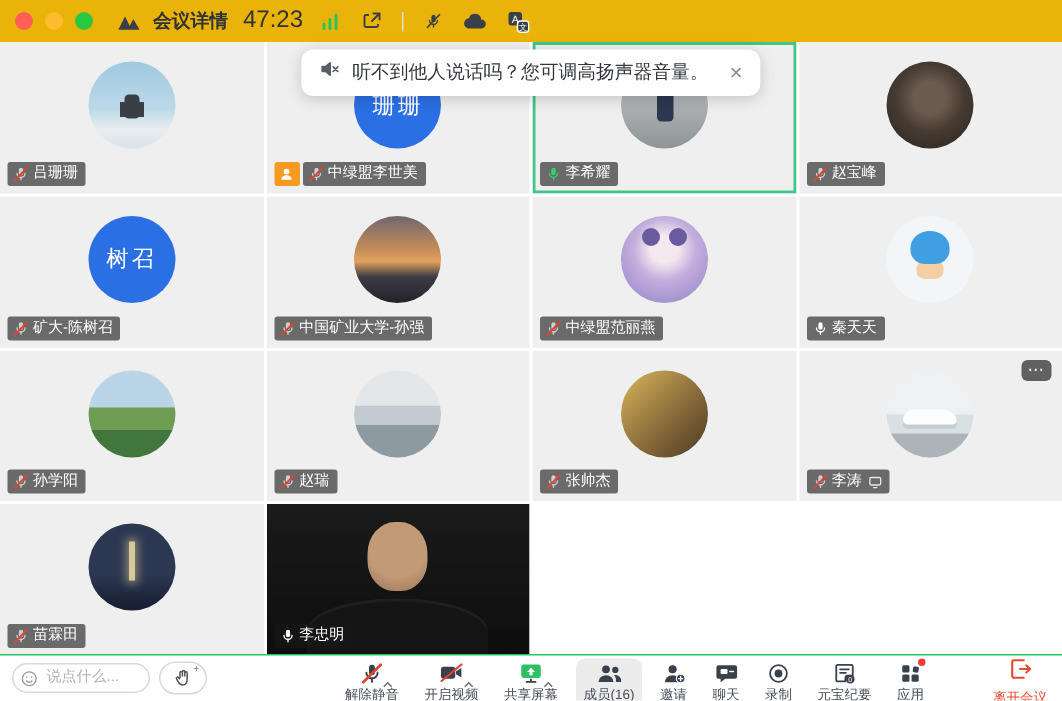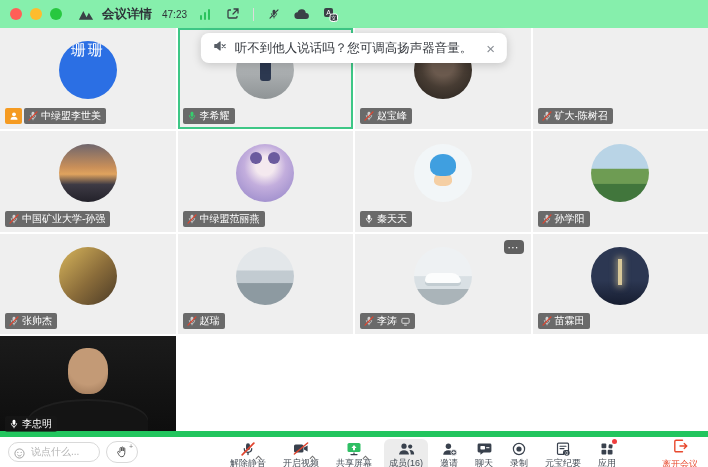--- a/index.html
+++ b/index.html
@@ -1,44 +1,44 @@
 <!DOCTYPE html>
 <html><head>
 <meta charset="utf-8">
 <style>
   html,body{margin:0;padding:0;}
   body{width:708px;height:467px;font-family:"Liberation Sans","DejaVu Sans",sans-serif;background:#fff;overflow:hidden;position:relative;-webkit-font-smoothing:antialiased;}
 
   
-  .titlebar{height:28px;background:#86efac;display:flex;align-items:center;padding:0 10px;gap:8px;position:relative;z-index:5;}
+  .titlebar{height:28px;background:#eab308;display:flex;align-items:center;padding:0 10px;gap:8px;position:relative;z-index:5;}
   .lights{display:flex;gap:8px;align-items:center;}
   .light{width:12px;height:12px;border-radius:50%;}
   .logo{margin-left:8px;display:flex;align-items:center;}
   .tb-title{font-size:12.5px;color:#2e3338;font-weight:bold;}
-  .tb-timer{font-size:10px;color:#2e3338;margin-left:2px;}
+  .tb-timer{font-size:16px;color:#2e3338;margin-left:2px;}
   .tb-icon{display:flex;align-items:center;justify-content:center;width:20px;height:20px;cursor:default;}
   .tb-divider{width:1px;height:13px;background:#dcdcdc;margin:0 2px;}
   .sigbar{display:flex;align-items:flex-end;gap:1.5px;height:12px;}
   .sigbar i{display:block;width:2.5px;background:#2bc35d;border-radius:1px;}
   .sigbar i:nth-child(1){height:5px;}
   .sigbar i:nth-child(2){height:8px;}
   .sigbar i:nth-child(3){height:11px;}
 
   
   .banner{position:absolute;top:33px;left:50%;transform:translateX(-50%);background:#fff;border-radius:8px;box-shadow:0 2px 10px rgba(0,0,0,.18);display:flex;align-items:center;gap:8px;padding:6px 12px;z-index:20;white-space:nowrap;}
   .banner-text{font-size:12.5px;color:#33373d;}
   .banner-close{font-size:15px;color:#8a8f96;line-height:1;margin-left:6px;cursor:pointer;}
 
   
   .grid{height:409px;display:grid;grid-template-columns:repeat(4,1fr);grid-template-rows:repeat(4,1fr);gap:2px;background:#fff;}
   .tile{position:relative;background:#efefef;overflow:hidden;}
   .tile.mic-speaking::after{content:"";position:absolute;inset:0;border:2px solid #3ec786;pointer-events:none;}
 
   .avatar{width:58px;height:58px;border-radius:50%;margin:13px auto 0;position:relative;overflow:hidden;}
-  .avatar.initials{display:flex;justify-content:center;background:#2b6fe4;}
+  .avatar.initials{display:flex;align-items:center;justify-content:center;background:#2b6fe4;}
   .avatar.initials span{color:#fff;font-size:15px;letter-spacing:2px;}
 
   
   .av1 .avatar{background:linear-gradient(180deg,#9fc9e0 0%,#bcd9e8 55%,#e9eef1 78%,#d8e3e8 100%);}
   .av1 .avatar::after{content:"";position:absolute;left:24px;top:22px;width:10px;height:16px;background:#3a3f46;border-radius:3px;box-shadow:-6px 2px 0 -3px #3a3f46,6px 2px 0 -3px #3a3f46;}
   .av3 .avatar{background:linear-gradient(180deg,#c9cdcf 0%,#a7abad 60%,#8f9496 100%);}
   .av3 .avatar::after{content:"";position:absolute;left:24px;top:16px;width:11px;height:24px;background:#2c3850;border-radius:3px;box-shadow:0 -4px 0 -1px #2f5fa8;}
   .av4 .avatar{background:radial-gradient(circle at 50% 58%,#f2e3de 0 26%,#d9554e 27% 58%,#b03a37 59% 100%);}
   .av6 .avatar{background:radial-gradient(circle at 50% 42%,#6b5a4e 0 24%,#473c33 50%,#26211c 100%);}
   .av8 .avatar{background:linear-gradient(180deg,#6f666d 0%,#c98f59 40%,#e0a35e 52%,#3d3a44 70%,#23222a 100%);}
@@ -76,21 +76,21 @@
   .mic .a{stroke:currentColor;fill:none;stroke-width:1.1;stroke-linecap:round;}
   .mic .slash{stroke:#e0442e;stroke-width:1.5;stroke-linecap:round;display:none;}
   .mic-muted .micwrap{color:#cfcfcf;}
   .mic-muted .mic .slash{display:block;}
   .mic-on .micwrap{color:#ffffff;}
   .mic-speaking .micwrap{color:#35d06e;}
   .devicon{display:flex;align-items:center;margin-left:1px;}
   .morebtn{position:absolute;top:6px;right:7px;width:20px;height:14px;background:rgba(70,70,70,.85);border-radius:4px;color:#fff;display:flex;align-items:center;justify-content:center;font-size:11px;line-height:0;z-index:4;cursor:pointer;letter-spacing:1px;}
 
   
-  .toolbar{position:absolute;left:0;right:0;bottom:0;height:30px;background:#ffffff;border-top:6px solid #22c55e;display:flex;align-items:center;}
+  .toolbar{position:absolute;left:0;right:0;bottom:0;height:30px;background:#ffffff;border-top:1px solid #22c55e;display:flex;align-items:center;}
   .chatwrap{position:absolute;left:8px;top:4px;display:flex;gap:6px;}
   .chat-input{width:62px;height:18px;border:1px solid #d9d9d9;border-radius:11px;font-size:10px;color:#555;padding:0 6px 0 22px;outline:none;background:#fff;font-family:inherit;}
   .chat-input::placeholder{color:#b3b3b3;}
   .smiley{position:absolute;left:6px;top:4px;}
   .handbtn{width:30px;height:20px;border:1px solid #d9d9d9;border-radius:11px;background:#fff;display:flex;align-items:center;justify-content:center;cursor:pointer;position:relative;}
   .handbtn .spark{position:absolute;top:1px;right:4px;font-size:7px;color:#777;}
   .btnrow{position:absolute;left:225px;top:2px;display:flex;align-items:flex-start;gap:7px;}
   .tbtn{display:flex;flex-direction:column;align-items:center;gap:1px;padding:2px 5px;border-radius:6px;cursor:pointer;position:relative;}
   .tbtn.active{background:#ececec;}
   .tbtn .ic{height:15px;display:flex;align-items:center;justify-content:center;position:relative;}
@@ -160,20 +160,36 @@
       <path d="M2 5.5 h2.2 L7.2 3 v8 L4.2 8.5 H2 Z" fill="#585e66" stroke-linejoin="round"></path>
       <path d="M9.3 5.6 l3 3 M12.3 5.6 l-3 3" stroke-linecap="round"></path>
     </svg>
   </span>
   <span class="banner-text">听不到他人说话吗？您可调高扬声器音量。</span>
   <span class="banner-close">×</span>
 </div>
 
 <div class="grid">
 
+  <div class="tile av1 mic-muted">
+    <div class="avatar"></div>
+    <div class="labelrow">
+        <div class="namebar">
+      <span class="micwrap">
+            <svg class="mic" viewBox="0 0 12 12">
+              <rect class="b" x="4.3" y="1" width="3.4" height="6" rx="1.7"></rect>
+              <path class="a" d="M2.8 5.6c0 1.8 1.4 3.2 3.2 3.2s3.2-1.4 3.2-3.2"></path>
+              <line class="a" x1="6" y1="8.8" x2="6" y2="10.6"></line>
+              <line class="slash" x1="1.2" y1="11" x2="10.8" y2="1"></line>
+            </svg>
+          </span>
+      <span class="pname">吕珊珊</span>
+    </div>
+      </div>
+  </div>
 
   <div class="tile av2 mic-muted">
     <div class="avatar initials">
         <span>珊珊</span>
       </div>
     <div class="labelrow">
       <div class="hostbadge">
         <svg width="10" height="10" viewBox="0 0 12 12">
             <circle cx="6" cy="4" r="2.3" fill="#fff"></circle>
             <path d="M1.8 10.6 a4.2 3.6 0 0 1 8.4 0 Z" fill="#fff"></path>
@@ -223,20 +239,23 @@
               <line class="a" x1="6" y1="8.8" x2="6" y2="10.6"></line>
               <line class="slash" x1="1.2" y1="11" x2="10.8" y2="1"></line>
             </svg>
           </span>
       <span class="pname">赵宝峰</span>
     </div>
       </div>
   </div>
 
   <div class="tile av7 mic-muted">
+    <div class="avatar initials">
+        <span>树召</span>
+      </div>
     <div class="labelrow">
         <div class="namebar">
       <span class="micwrap">
             <svg class="mic" viewBox="0 0 12 12">
               <rect class="b" x="4.3" y="1" width="3.4" height="6" rx="1.7"></rect>
               <path class="a" d="M2.8 5.6c0 1.8 1.4 3.2 3.2 3.2s3.2-1.4 3.2-3.2"></path>
               <line class="a" x1="6" y1="8.8" x2="6" y2="10.6"></line>
               <line class="slash" x1="1.2" y1="11" x2="10.8" y2="1"></line>
             </svg>
           </span>
@@ -306,50 +325,50 @@
               <path class="a" d="M2.8 5.6c0 1.8 1.4 3.2 3.2 3.2s3.2-1.4 3.2-3.2"></path>
               <line class="a" x1="6" y1="8.8" x2="6" y2="10.6"></line>
               <line class="slash" x1="1.2" y1="11" x2="10.8" y2="1"></line>
             </svg>
           </span>
       <span class="pname">孙学阳</span>
     </div>
       </div>
   </div>
 
+  <div class="tile av13 mic-muted">
+    <div class="avatar"></div>
+    <div class="labelrow">
+        <div class="namebar">
+      <span class="micwrap">
+            <svg class="mic" viewBox="0 0 12 12">
+              <rect class="b" x="4.3" y="1" width="3.4" height="6" rx="1.7"></rect>
+              <path class="a" d="M2.8 5.6c0 1.8 1.4 3.2 3.2 3.2s3.2-1.4 3.2-3.2"></path>
+              <line class="a" x1="6" y1="8.8" x2="6" y2="10.6"></line>
+              <line class="slash" x1="1.2" y1="11" x2="10.8" y2="1"></line>
+            </svg>
+          </span>
+      <span class="pname">赵瑞</span>
+    </div>
+      </div>
+  </div>
+
   <div class="tile av12 mic-muted">
     <div class="avatar"></div>
     <div class="labelrow">
         <div class="namebar">
       <span class="micwrap">
             <svg class="mic" viewBox="0 0 12 12">
               <rect class="b" x="4.3" y="1" width="3.4" height="6" rx="1.7"></rect>
               <path class="a" d="M2.8 5.6c0 1.8 1.4 3.2 3.2 3.2s3.2-1.4 3.2-3.2"></path>
               <line class="a" x1="6" y1="8.8" x2="6" y2="10.6"></line>
               <line class="slash" x1="1.2" y1="11" x2="10.8" y2="1"></line>
             </svg>
           </span>
       <span class="pname">张帅杰</span>
-    </div>
-      </div>
-  </div>
-
-  <div class="tile av13 mic-muted">
-    <div class="avatar"></div>
-    <div class="labelrow">
-        <div class="namebar">
-      <span class="micwrap">
-            <svg class="mic" viewBox="0 0 12 12">
-              <rect class="b" x="4.3" y="1" width="3.4" height="6" rx="1.7"></rect>
-              <path class="a" d="M2.8 5.6c0 1.8 1.4 3.2 3.2 3.2s3.2-1.4 3.2-3.2"></path>
-              <line class="a" x1="6" y1="8.8" x2="6" y2="10.6"></line>
-              <line class="slash" x1="1.2" y1="11" x2="10.8" y2="1"></line>
-            </svg>
-          </span>
-      <span class="pname">赵瑞</span>
     </div>
       </div>
   </div>
 
   <div class="tile av14 mic-muted">
     <div class="morebtn">⋯</div>
     <div class="avatar"></div>
     <div class="labelrow">
         <div class="namebar">
       <span class="micwrap">

